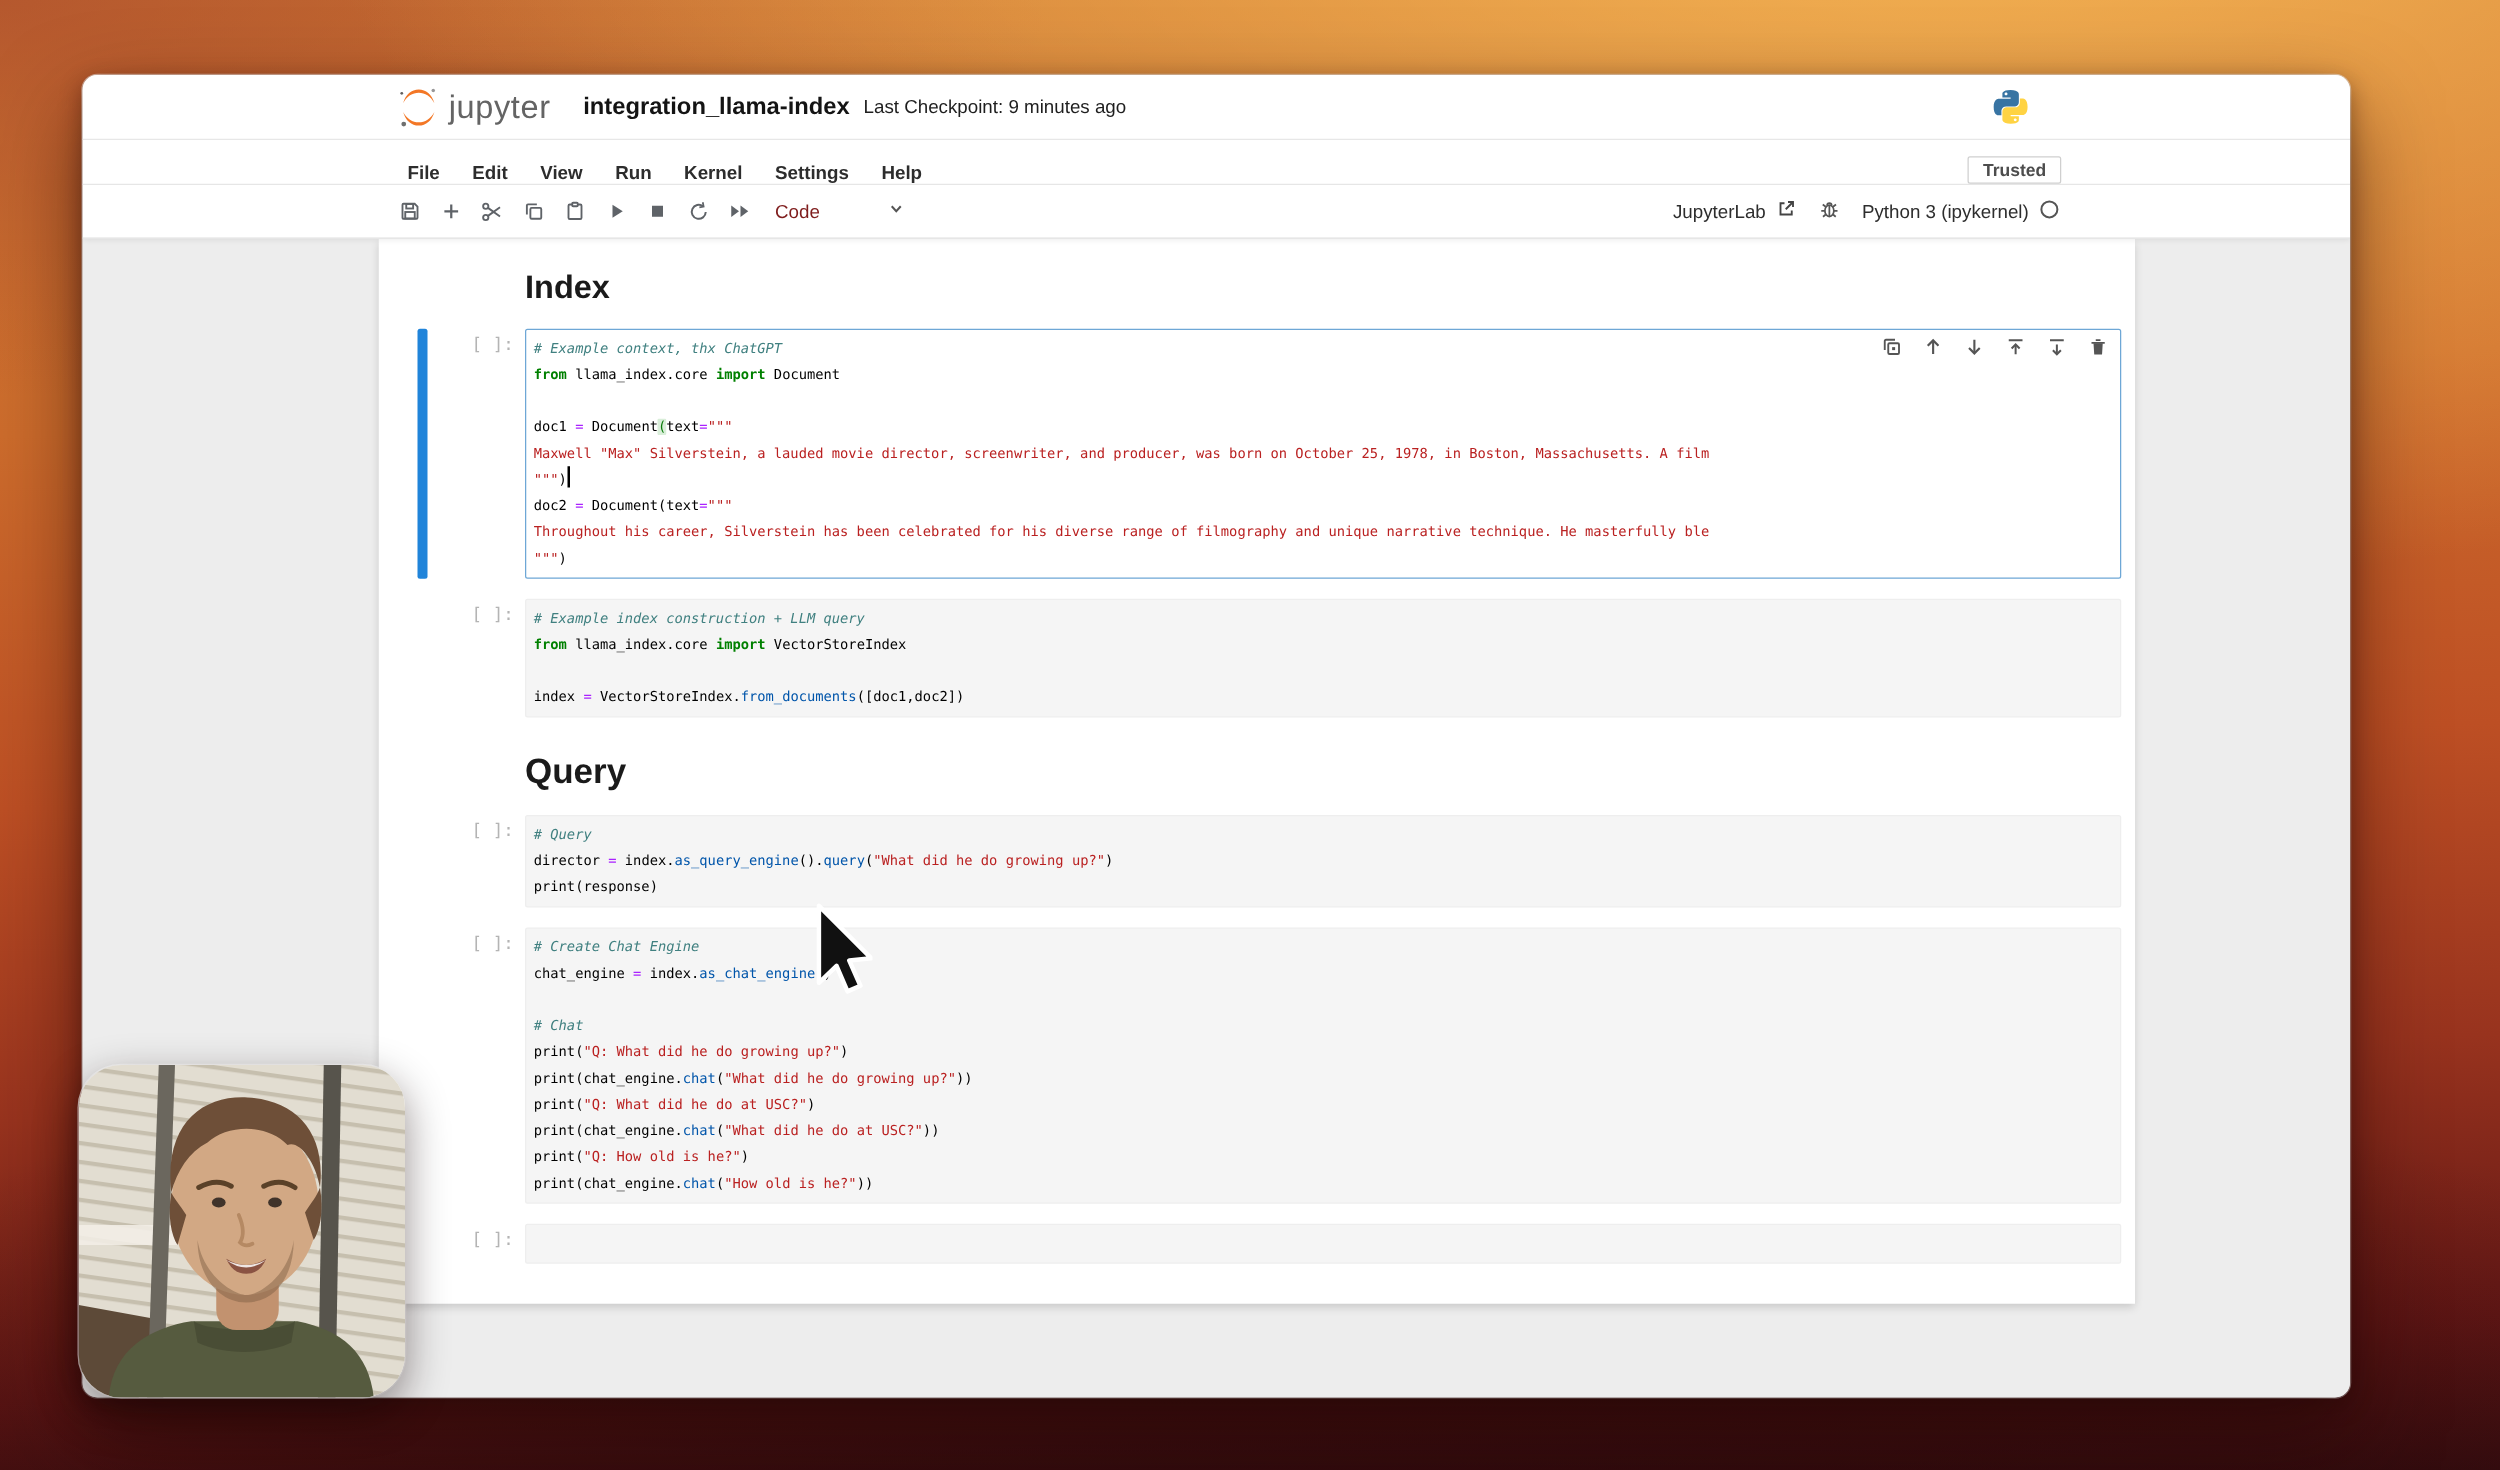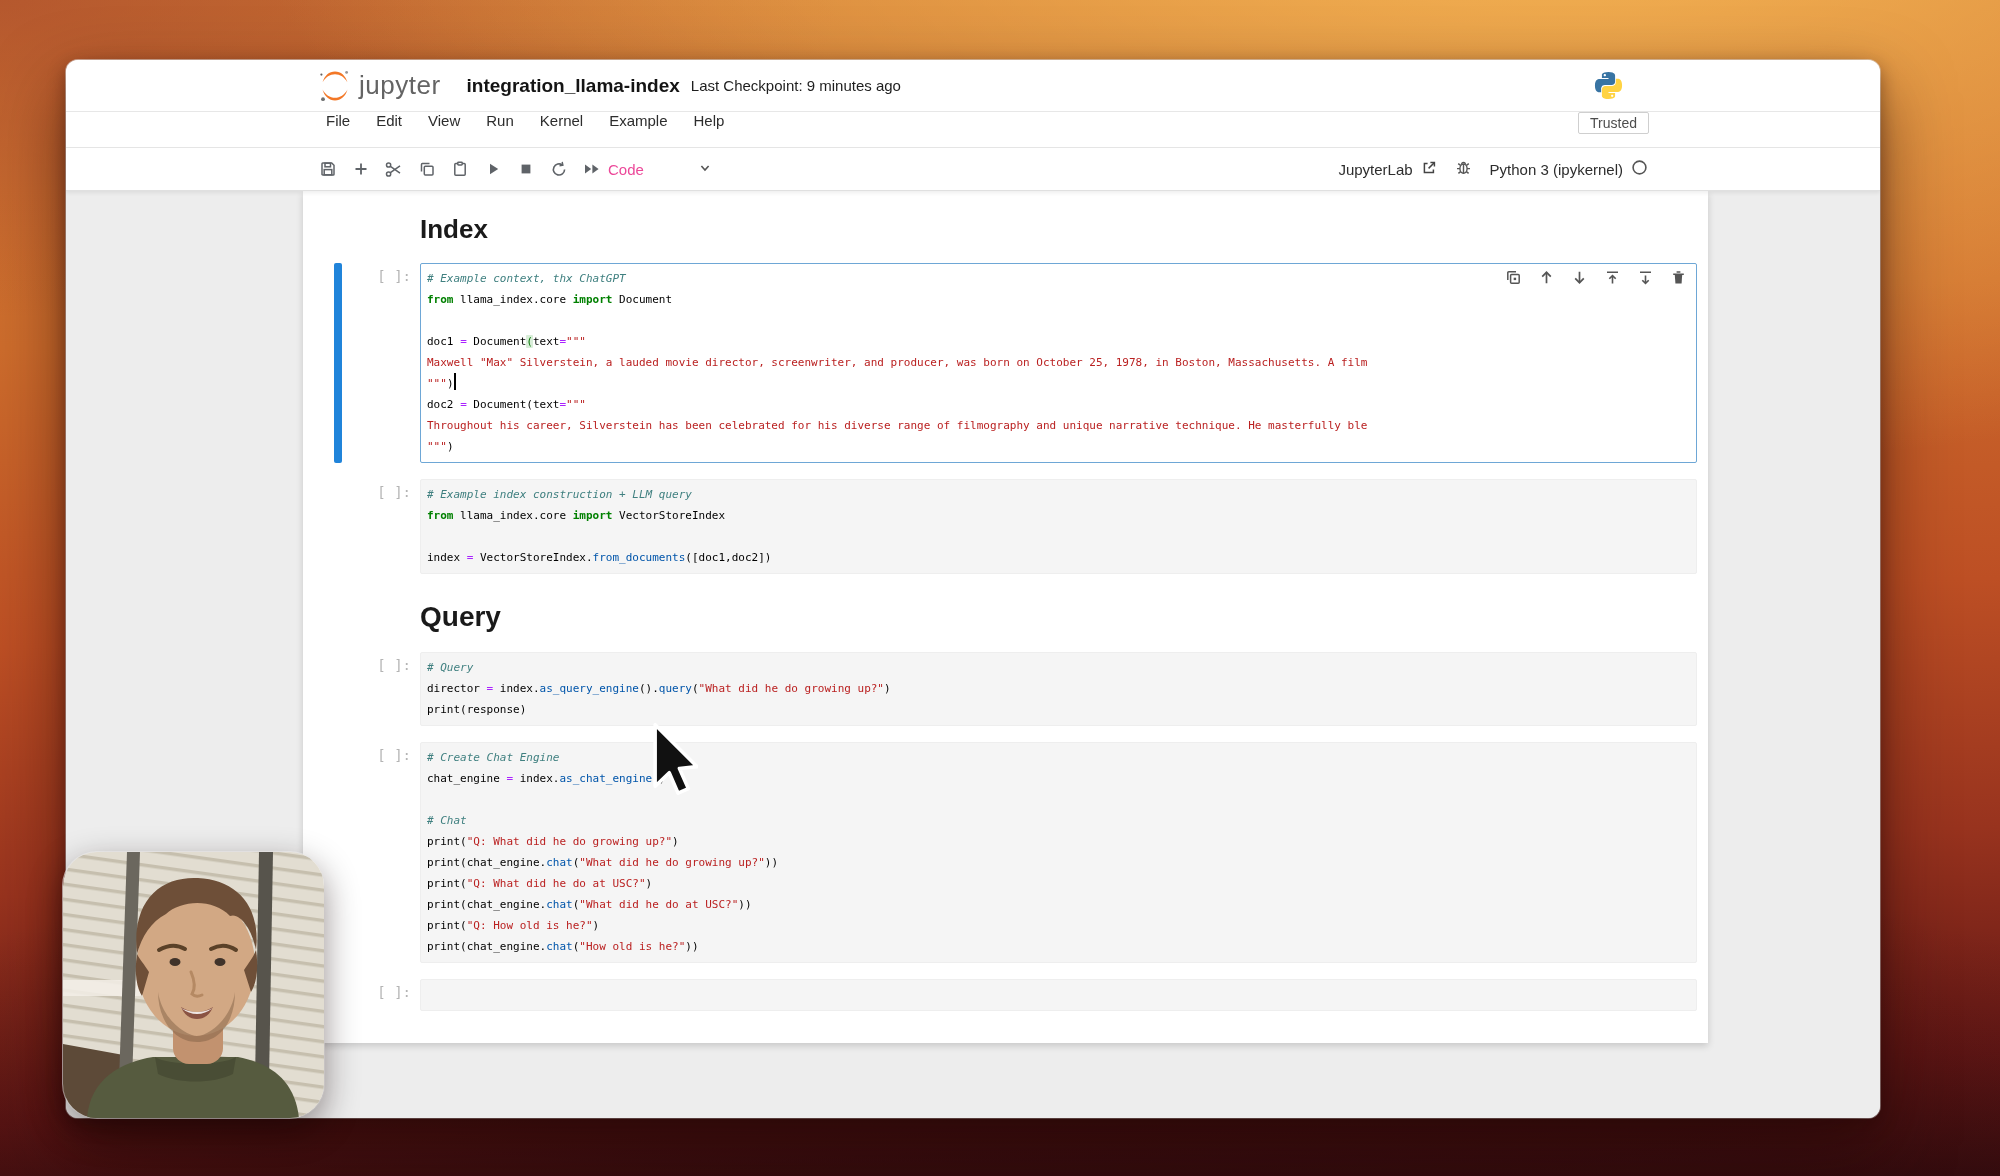--- a/index.html
+++ b/index.html
@@ -17,26 +17,26 @@
     position:absolute;left:66px;top:60px;width:1814px;height:1058px;
     border-radius:12px;background:#ededed;overflow:hidden;
     box-shadow:0 30px 70px rgba(35,8,6,.55),0 6px 18px rgba(35,8,6,.4),0 0 0 1px rgba(255,255,255,.55);
   }
   .titlebar{height:52px;background:#fff;border-bottom:1px solid #e7e7e7;display:flex;align-items:center;padding-left:252px;box-sizing:border-box;}
   .brand-mark{margin-right:7px;flex:none;display:flex;}
   .brand{font-size:26px;color:#646464;letter-spacing:.5px;margin-right:26px;font-weight:400;}
   .nb-title{font-size:19px;font-weight:700;color:#141414;margin-right:11px;}
   .checkpoint{font-size:15px;color:#1e1e1e;}
   .python-logo{margin-left:auto;margin-right:256px;display:flex;}
-  .menubar{height:36px;background:#fff;border-bottom:1px solid #e7e7e7;display:flex;align-items:flex-start;padding:0 231px 0 247px;box-sizing:border-box;}
+  .menubar{height:36px;background:#fff;border-bottom:1px solid #e7e7e7;display:flex;align-items:flex-end;padding:0 231px 0 247px;box-sizing:border-box;font-weight:bold;}
   .menu-item{padding:0 13px;font-size:15px;color:#2d2d2d;cursor:default;}
   .trusted{margin-left:auto;border:1px solid #cfcfcf;border-radius:2px;padding:2px 11px;font-size:14px;color:#4d4d4d;background:#fff;}
   .toolbar{height:43px;background:#fff;border-bottom:1px solid #e0e0e0;display:flex;align-items:center;padding:0 232px 0 245px;box-sizing:border-box;box-shadow:0 2px 4px rgba(0,0,0,.07);position:relative;z-index:2;}
   .tb-btn{width:33px;height:30px;display:flex;align-items:center;justify-content:center;color:#5f6368;flex:none;}
-  .celltype{margin-left:0;width:104px;display:flex;align-items:center;justify-content:space-between;font-size:15px;color:#ec4899;}
+  .celltype{margin-left:12px;width:104px;display:flex;align-items:center;justify-content:space-between;font-size:15px;color:#7f1d1d;}
   .tb-right{margin-left:auto;display:flex;align-items:center;font-size:15px;color:#2d2d2d;}
   .tb-right .gap-s{width:8px}.tb-right .gap-m{width:18px}
   
   .content{position:absolute;top:131px;left:0;right:0;bottom:0;background:#ededed;overflow:hidden;}
   .page{position:absolute;left:237px;top:0;width:1405px;background:#fff;padding:20px 0 16px 16px;box-sizing:border-box;box-shadow:0 3px 7px rgba(0,0,0,.16);}
   .nb-heading{margin:26px 11px 18px 101px;font-size:28px;line-height:34px;font-weight:700;color:#1a1a1a;}
   .nb-heading:first-child{margin-top:2px;font-size:26px;line-height:32px;}
   .cell{display:flex;position:relative;margin:0 11px 16px 0;}
   .prompt{width:101px;flex:none;box-sizing:border-box;text-align:right;padding:5px 9px 0 0;font-family:"DejaVu Sans Mono",monospace;font-size:14px;color:#b4b4b4;}
   .editor{flex:1;min-width:0;background:#f5f5f5;border:1px solid #eeeeee;border-radius:2px;padding:4px 0 5px 6px;overflow:hidden;position:relative;font-family:"DejaVu Sans Mono",monospace;font-size:11px;line-height:21px;color:#000;}
@@ -81,21 +81,21 @@
       </svg>
     </span>
   </div>
 
   <div class="menubar">
     <span class="menu-item">File</span>
     <span class="menu-item">Edit</span>
     <span class="menu-item">View</span>
     <span class="menu-item">Run</span>
     <span class="menu-item">Kernel</span>
-    <span class="menu-item">Example</span>
+    <span class="menu-item">Settings</span>
     <span class="menu-item">Help</span>
     <span class="trusted">Trusted</span>
   </div>
 
   <div class="toolbar">
     <span class="tb-btn">
       <svg width="18" height="18" viewBox="0 0 18 18" fill="none" stroke="currentColor" stroke-width="1.5">
           <path d="M3 3.8c0-.5.4-.8.8-.8h8.9L15 5.3v8.9c0 .5-.4.8-.8.8H3.8c-.4 0-.8-.3-.8-.8V3.8z"></path>
           <rect x="6" y="3.2" width="5.5" height="3.6"></rect>
           <rect x="5.2" y="9.6" width="7.6" height="5.2"></rect>

